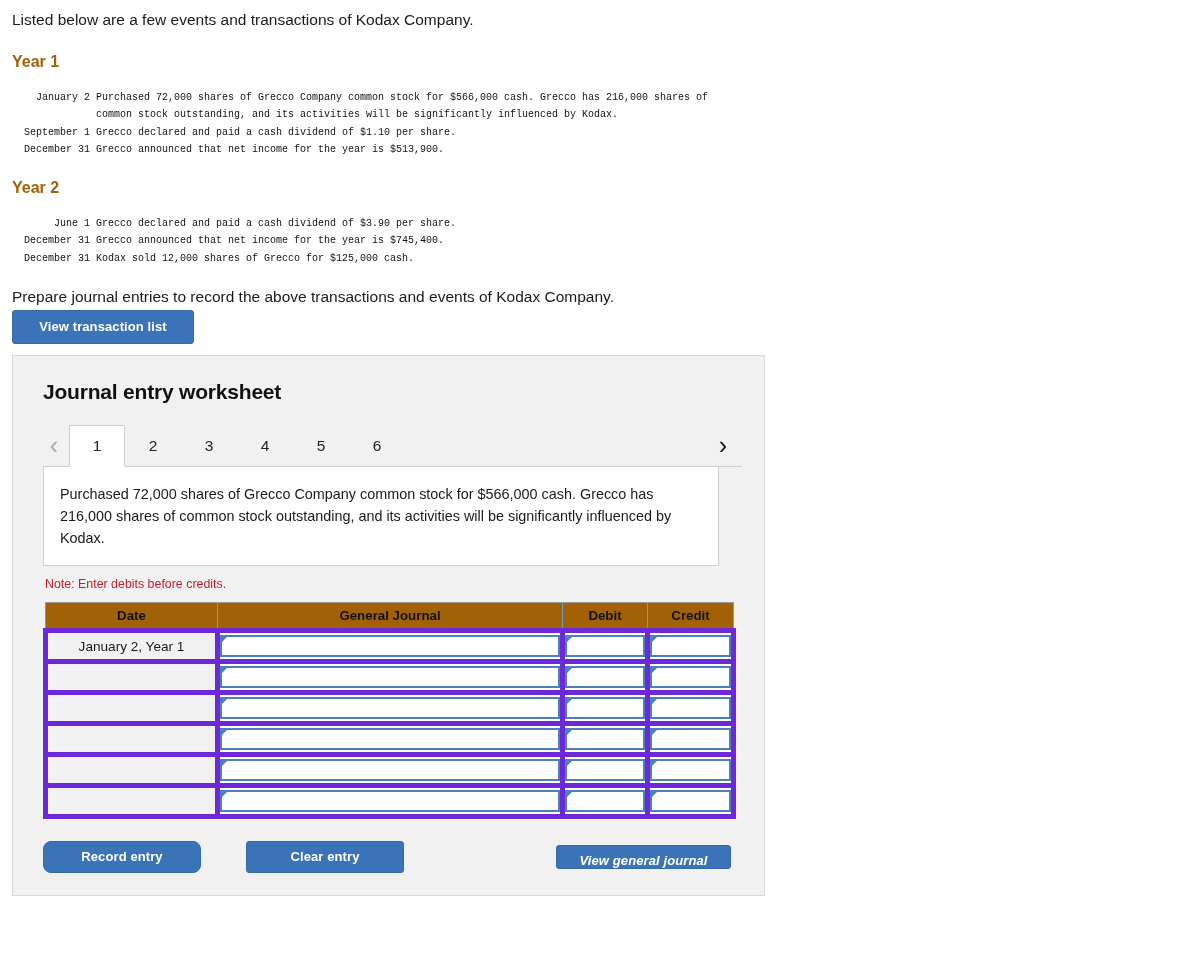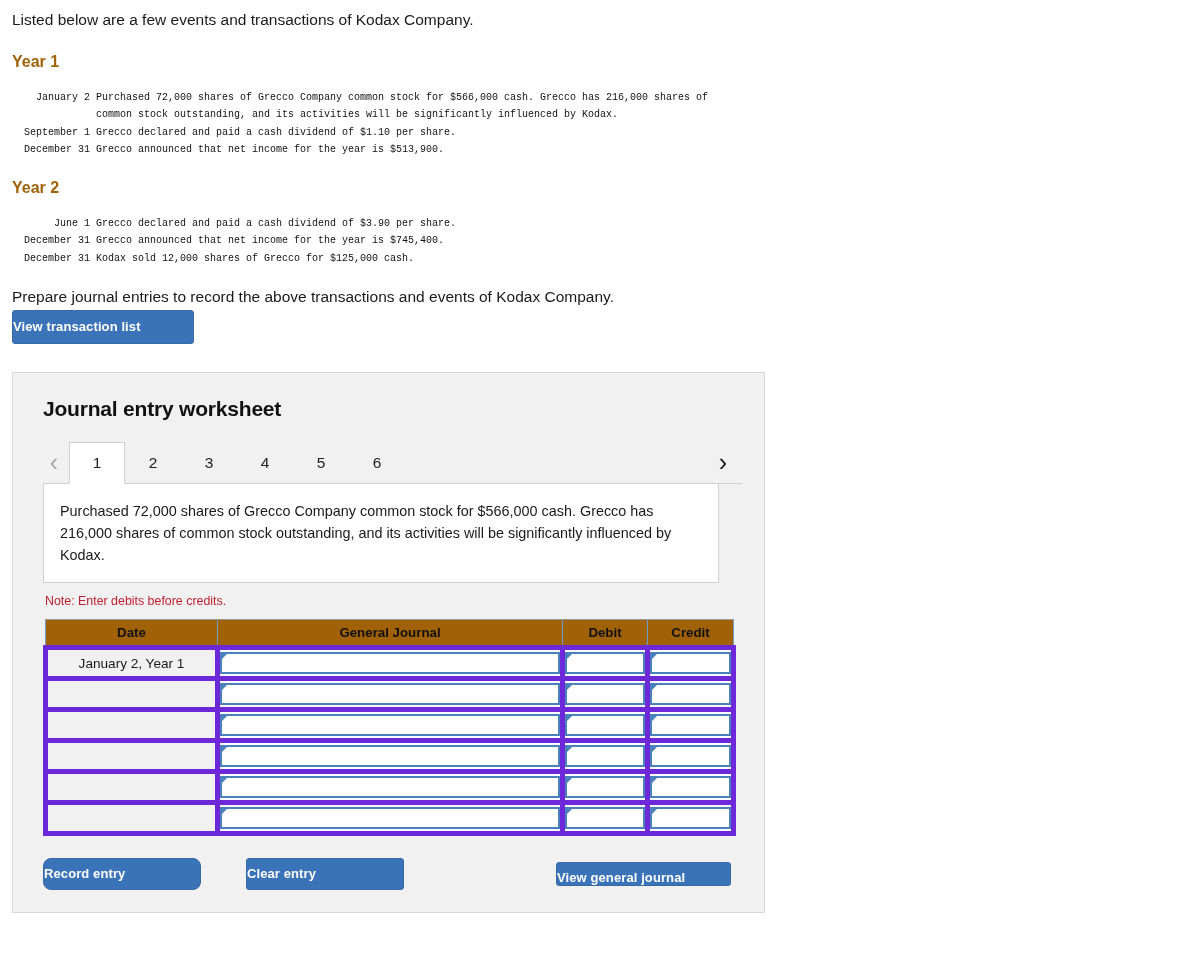--- a/index.html
+++ b/index.html
@@ -57,35 +57,36 @@
 
   
   .btn {
     display: inline-block;
     background: #3b73b9;
     color: #ffffff;
     border: 1px solid #3569a8;
     border-radius: 3px;
     font-size: 13px;
     font-weight: bold;
+    text-align: center;
     cursor: pointer;
     box-sizing: border-box;
     letter-spacing: .1px;
     line-height: 1;
     padding: 0;
   }
   .btn-view-txn {
     width: 182px;
     height: 34px;
     line-height: 32px;
   }
 
   
   .panel {
-    margin-top: 28px;
+    margin-top: 11px;
     width: 753px;
     background: #f1f1f1;
     border: 1px solid #d8d8d8;
     box-sizing: border-box;
     padding: 18px 22px 22px 30px;
   }
   .panel-title {
     font-size: 21px;
     font-weight: bold;
     color: #111;
@@ -211,21 +212,21 @@
 
   
   .actions {
     display: flex;
     align-items: center;
     margin-top: 22px;
     width: 688px;
   }
   .btn-record { width: 158px; height: 32px; line-height: 30px; border-radius: 8px; }
   .btn-clear  { width: 158px; height: 32px; line-height: 30px; margin-left: 45px; }
-  .btn-vgj    { width: 175px; height: 24px; line-height: 30px; margin-left: auto; }
+  .btn-vgj    { width: 175px; height: 24px; line-height: 30px; margin-left: auto; font-style: italic; }
 </style>
 </head>
 <body>
 
 <div class="page">
 
   <p class="intro">Listed below are a few events and transactions of Kodax Company.</p>
 
   <p class="yr-head">Year 1</p>
   <pre class="mono-block">  January 2 Purchased 72,000 shares of Grecco Company common stock for $566,000 cash. Grecco has 216,000 shares of

